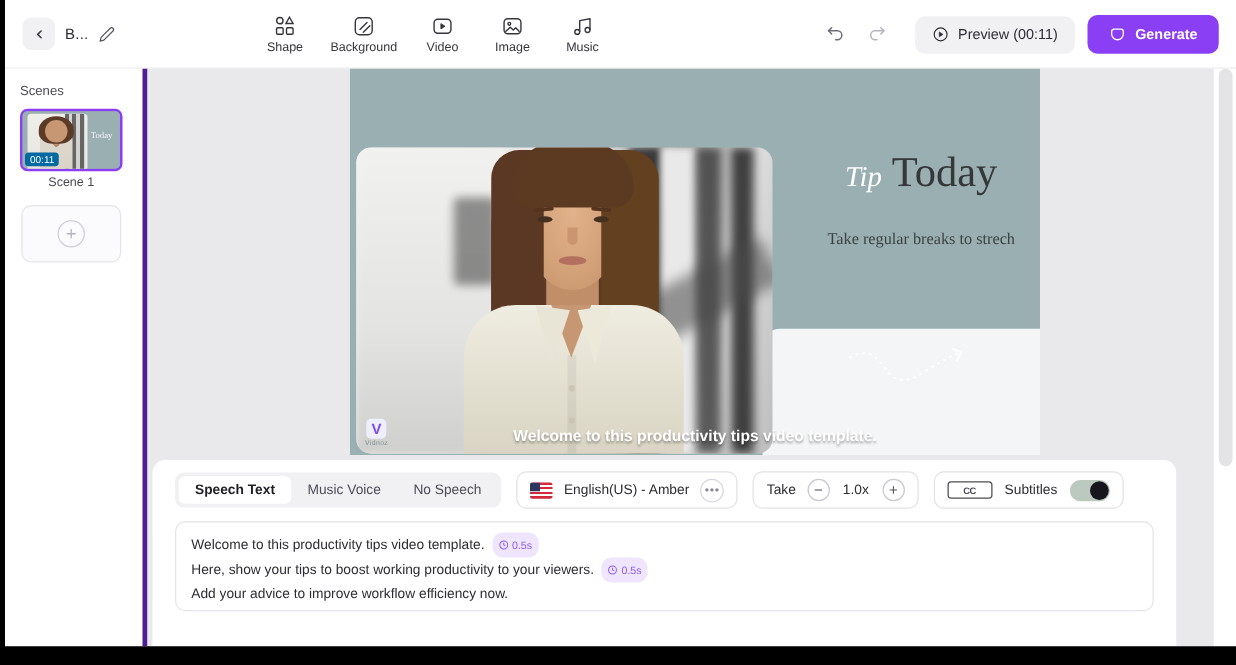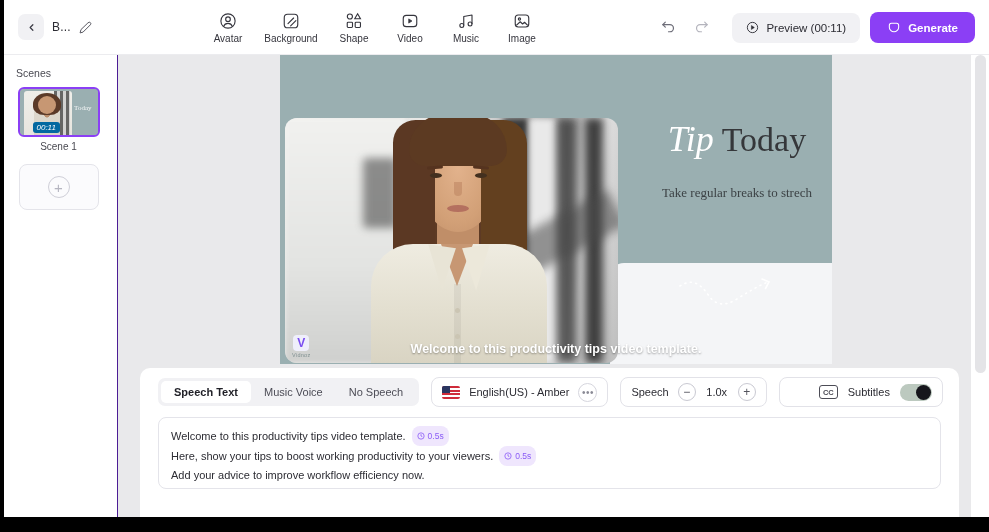--- a/index.html
+++ b/index.html
@@ -75,21 +75,21 @@
     display: flex; align-items: center; gap: 7px;
     font-size: 11.5px; color: #ffffff; font-weight: 600;
     cursor: pointer;
   }
 
   
   .sidebar {
     position: absolute; left: 0; top: 55px;
     width: 118px; height: 462px;
     background: #ffffff;
-    border-right: 1px solid #4c1d95;
+    border-right: 4px solid #4c1d95;
     padding: 10px 0 0 0;
   }
   .scenes-lbl {
     font-size: 10.5px; color: #4a4a52;
     margin: 2px 0 8px 16px;
   }
   .scene-thumb-wrap {
     margin: 0 auto; width: 82px;
   }
   .scene-thumb {
@@ -128,25 +128,24 @@
     position:absolute; right:2px; top:0; width:16px; height:46px;
     background: repeating-linear-gradient(90deg,#4e4e4e 0 3px,#cfcfcf 3px 6px);
     opacity:.85;
   }
   .st-tip {
     position:absolute; right:6px; top:15px;
     font-family: "Liberation Serif", serif;
     font-size: 7px; color:#fff; opacity:.9; white-space:nowrap;
   }
   .st-time {
-    position:absolute; left:13px; bottom:2px;
+    position:absolute; left:2px; bottom:2px;
     background:#0369a1; color:#fff;
     font-size: 8px; padding: 1px 4px; border-radius: 3px;
     font-family: "Liberation Sans", sans-serif;
-    font-style: italic;
   }
   .scene-name {
     text-align:center; font-size: 10px; color:#4a4a52;
     margin-top: 4px;
   }
   .add-scene {
     margin: 12px auto 0; width: 80px; height: 46px;
     border: 1px solid #e4e4ea; border-radius: 8px;
     background: #fbfbfd;
     display:flex; align-items:center; justify-content:center;
@@ -295,21 +294,21 @@
   .tip-block {
     position:absolute; left: 352px; top: 66px; width: 210px;
     text-align:center;
   }
   .tip-title {
     font-family: "Liberation Serif", serif;
     font-size: 34px; line-height: 1.05;
     color: #35373a; white-space: nowrap;
   }
   .tip-title .it {
-    font-style: italic; color:#ffffff; font-size: 36px;
+    font-style: italic; color:#ffffff; font-size: 23px;
   }
   .tip-sub {
     font-family: "Liberation Serif", serif;
     font-size: 13px; color: #3c4245;
     margin-top: 26px; white-space: nowrap;
   }
   .squiggle { position:absolute; left: 398px; top: 222px; }
 
   .logo-wrap {
     position:absolute; left: 12px; bottom: 6px;
@@ -334,21 +333,21 @@
   .collapse-btn {
     position:absolute; left: 26px; top: 350px;
     width: 36px; height: 20px; border-radius: 7px;
     background: #e0e0e4;
     display:flex; align-items:center; justify-content:center;
     cursor:pointer;
   }
 
   
   .bottom-panel {
-    position:absolute; left: 140px; top: 368px;
+    position:absolute; left: 122px; top: 368px;
     width: 819px; height: 149px;
     background:#ffffff; border-radius: 10px 10px 0 0;
   }
   .controls-row {
     position:absolute; left: 18px; top: 9px;
     display:flex; align-items:center; gap: 12px;
   }
   .seg {
     height: 28px; background:#f1f1f4; border-radius:7px;
     display:flex; align-items:center; padding: 3px;
@@ -383,23 +382,23 @@
   }
   .ctl-lbl { font-size: 11px; color:#2c2c33; }
   .round-btn {
     width:18px; height:18px; border-radius:50%;
     border:1px solid #c9c9d2; color:#53535d;
     display:flex; align-items:center; justify-content:center;
     font-size:12px; line-height:1; cursor:pointer;
   }
   .speed-val { font-size: 11px; color:#2c2c33; min-width:24px; text-align:center;}
   .cc-ico {
-    width:19px; height:14px; border:1.3px solid #4c4c56; border-radius:3px;
+    width:36px; height:14px; border:1.3px solid #4c4c56; border-radius:3px;
     display:flex; align-items:center; justify-content:center;
-    font-size:7.5px; font-weight:700; color:#4c4c56; letter-spacing:-.3px;margin-left:29px;
+    font-size:7.5px; font-weight:700; color:#4c4c56; letter-spacing:-.3px;
   }
   .toggle {
     width: 32px; height: 17px; border-radius: 10px;
     background:#bcc9bf; position:relative; cursor:pointer;
   }
   .toggle-knob {
     position:absolute; right:1px; top:1px;
     width:15px; height:15px; border-radius:50%; background:#16161c;
   }
   .play-tri {
@@ -450,86 +449,76 @@
       <div class="proj-title">B...</div>
       <div class="pencil-btn">
         <svg width="13" height="13" viewBox="0 0 24 24" fill="none" stroke="#55555f" stroke-width="1.8" stroke-linecap="round" stroke-linejoin="round">
             <path d="M17 3a2.8 2.8 0 1 1 4 4L7.5 20.5 2 22l1.5-5.5Z"></path>
           </svg>
       </div>
     </div>
 
     <div class="tools">
 
-      <div class="tool">
-        <span class="tool-ico">
-          <svg width="18" height="18" viewBox="0 0 24 24" fill="none" stroke="#35353d" stroke-width="1.5">
-              <circle cx="12" cy="12" r="9.5"></circle>
-              <circle cx="12" cy="9.6" r="3.1"></circle>
-              <path d="M6.2 19.2a6.2 6.2 0 0 1 11.6 0"></path>
-            </svg>
-        </span>
-        <span class="tool-lbl">Avatar</span>
-      </div>
-
-
-      <div class="tool" style="width:70px">
-        <span class="tool-ico">
-          <svg width="18" height="18" viewBox="0 0 24 24" fill="none" stroke="#35353d" stroke-width="1.5" stroke-linecap="round">
-              <rect x="3" y="3" width="18" height="18" rx="4.5"></rect>
-              <path d="M8 15.5 15.5 8"></path>
-              <path d="M11.5 18.5 18.5 11.5"></path>
-            </svg>
-        </span>
-        <span class="tool-lbl">Background</span>
-      </div>
+
 
       <div class="tool">
         <span class="tool-ico">
           <svg width="18" height="18" viewBox="0 0 24 24" fill="none" stroke="#35353d" stroke-width="1.5">
               <circle cx="6.5" cy="6" r="3.4"></circle>
               <path d="M16.8 2.4 20.6 9h-7.6Z"></path>
               <rect x="3" y="13.6" width="7" height="7" rx="1.2"></rect>
               <rect x="13.6" y="13.6" width="7" height="7" rx="1.2"></rect>
             </svg>
         </span>
         <span class="tool-lbl">Shape</span>
       </div>
 
+      <div class="tool" style="width:70px">
+        <span class="tool-ico">
+          <svg width="18" height="18" viewBox="0 0 24 24" fill="none" stroke="#35353d" stroke-width="1.5" stroke-linecap="round">
+              <rect x="3" y="3" width="18" height="18" rx="4.5"></rect>
+              <path d="M8 15.5 15.5 8"></path>
+              <path d="M11.5 18.5 18.5 11.5"></path>
+            </svg>
+        </span>
+        <span class="tool-lbl">Background</span>
+      </div>
+
 
       <div class="tool">
         <span class="tool-ico">
           <svg width="18" height="18" viewBox="0 0 24 24" fill="none" stroke="#35353d" stroke-width="1.5" stroke-linejoin="round">
               <rect x="3" y="4.5" width="18" height="15" rx="4"></rect>
               <path d="M10.3 9.2 14.6 12l-4.3 2.8Z" fill="#35353d" stroke-width="1"></path>
             </svg>
         </span>
         <span class="tool-lbl">Video</span>
+      </div>
+
+      <div class="tool">
+        <span class="tool-ico">
+          <svg width="18" height="18" viewBox="0 0 24 24" fill="none" stroke="#35353d" stroke-width="1.5" stroke-linejoin="round">
+              <rect x="3" y="4" width="18" height="16" rx="4"></rect>
+              <circle cx="8.6" cy="9.4" r="1.5"></circle>
+              <path d="M4.4 17.8 9.6 13l3.2 3 2.6-2.3 4.2 4.1"></path>
+            </svg>
+        </span>
+        <span class="tool-lbl">Image</span>
       </div>
 
       <div class="tool">
         <span class="tool-ico">
           <svg width="18" height="18" viewBox="0 0 24 24" fill="none" stroke="#35353d" stroke-width="1.5" stroke-linejoin="round">
               <path d="M9 18V6l11-2v12"></path>
               <circle cx="6.4" cy="18" r="2.6"></circle>
               <circle cx="17.4" cy="16" r="2.6"></circle>
             </svg>
         </span>
         <span class="tool-lbl">Music</span>
-      </div>
-
-      <div class="tool">
-        <span class="tool-ico">
-          <svg width="18" height="18" viewBox="0 0 24 24" fill="none" stroke="#35353d" stroke-width="1.5" stroke-linejoin="round">
-              <rect x="3" y="4" width="18" height="16" rx="4"></rect>
-              <circle cx="8.6" cy="9.4" r="1.5"></circle>
-              <path d="M4.4 17.8 9.6 13l3.2 3 2.6-2.3 4.2 4.1"></path>
-            </svg>
-        </span>
-        <span class="tool-lbl">Image</span>
       </div>
 
     </div>
 
     <div class="hdr-right">
       <div class="undo-redo">
         <span class="ur-btn">
           <svg width="17" height="17" viewBox="0 0 24 24" fill="none" stroke="#6d6d78" stroke-width="1.7" stroke-linecap="round" stroke-linejoin="round">
               <path d="M4 8h10a5 5 0 0 1 0 10h-2"></path>
               <polyline points="7.5 4.5 4 8 7.5 11.5"></polyline>
@@ -665,21 +654,21 @@
 
       <div class="pill" style="gap:9px">
         <span class="flag">
             <span class="flag-canton"></span>
           </span>
         <span class="voice-name">English(US) - Amber</span>
         <span class="dots-btn">•••</span>
       </div>
 
       <div class="pill" style="gap:9px">
-        <span class="ctl-lbl">Speech</span>
+        <span class="ctl-lbl">Take</span>
         <span class="round-btn">−</span>
         <span class="speed-val">1.0x</span>
         <span class="round-btn">+</span>
       </div>
 
       <div class="pill" style="gap:10px">
         <span class="cc-ico">CC</span>
         <span class="ctl-lbl">Subtitles</span>
         <span class="toggle">
             <span class="toggle-knob"></span>

